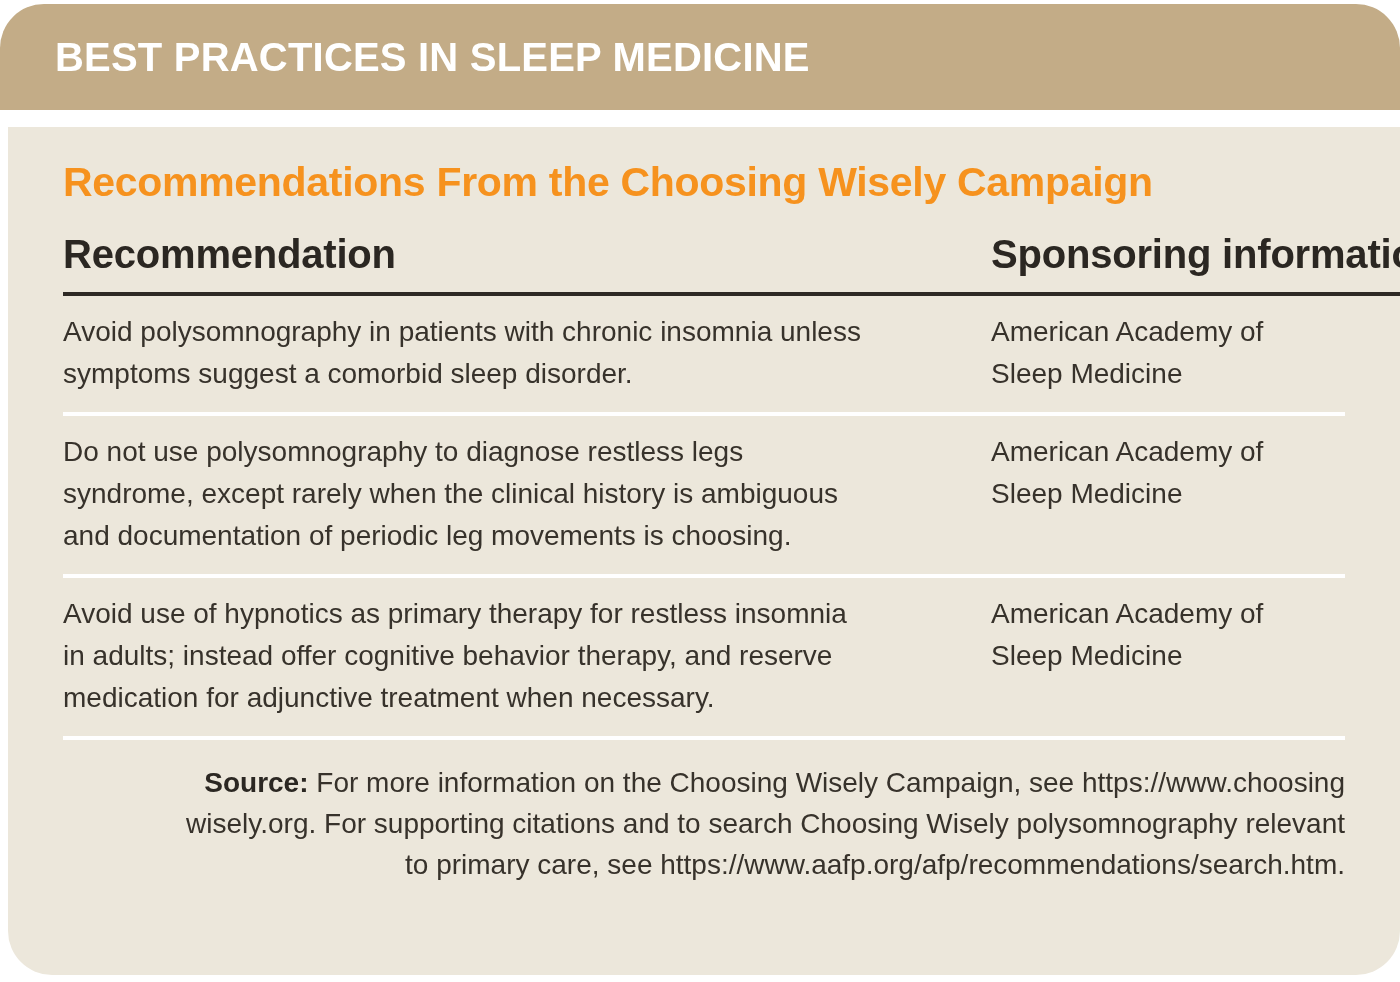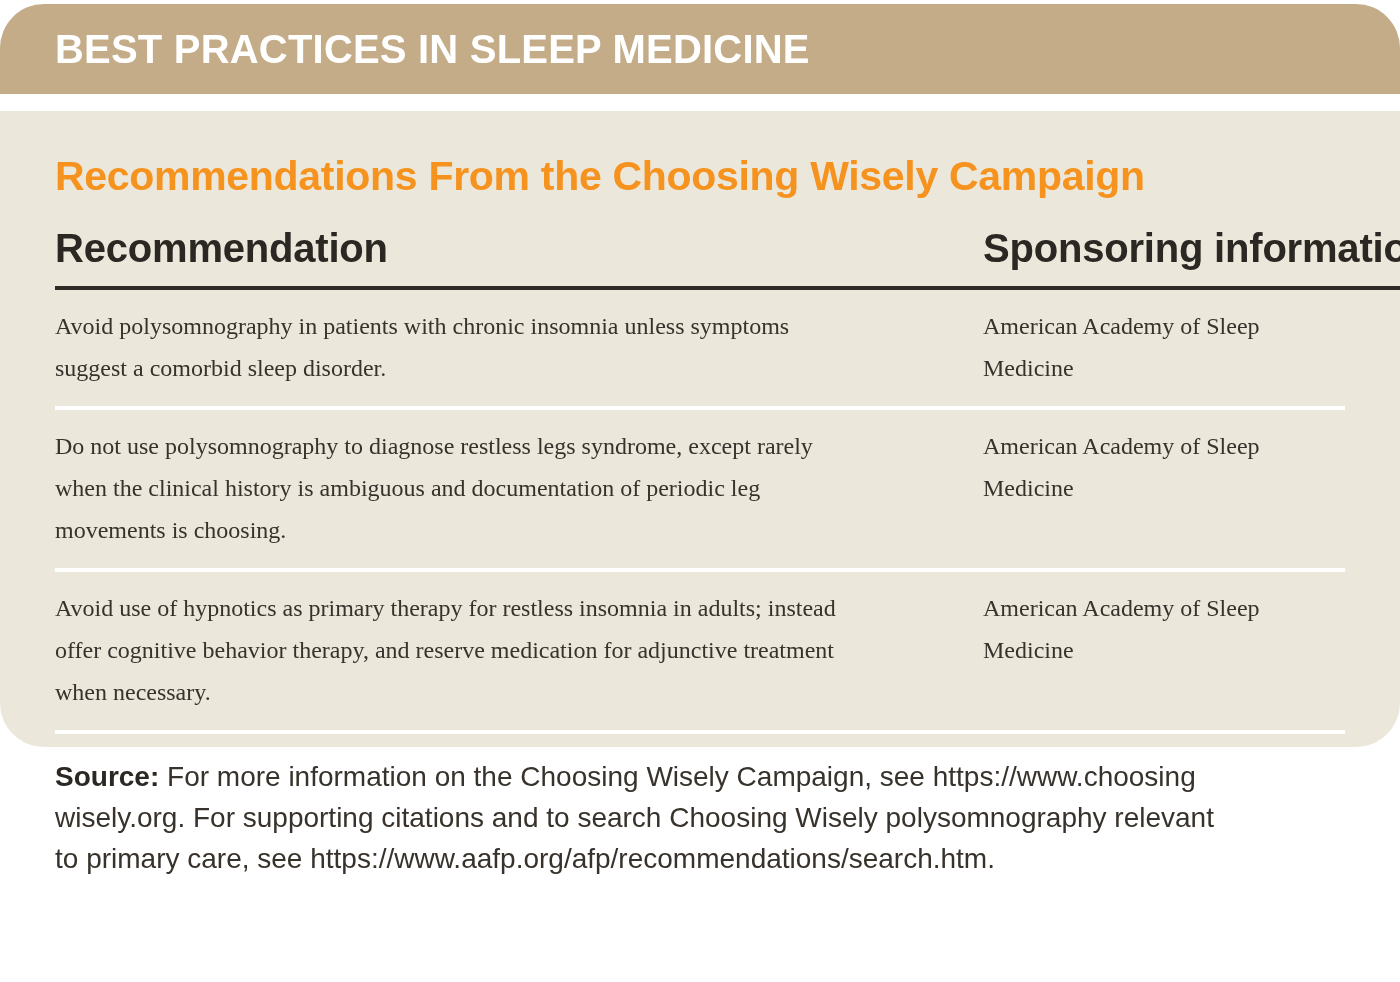--- a/index.html
+++ b/index.html
@@ -11,46 +11,47 @@
     overflow: hidden;
     font-family: "Liberation Sans", "DejaVu Sans", sans-serif;
   }
   .card {
     position: absolute;
     top: 4px;
     left: 0;
     width: 1400px;
   }
   .band {
-    height: 90px;
+    height: 106px;
     background: var(--band_bg, #c3ac87);
     border-radius: 44px 44px 0 0;
     display: flex;
     align-items: center;
     padding: 0 55px;
     box-sizing: border-box;
   }
   .band-title {
     margin: 0;
     font-size: 40px;
     font-weight: 700;
     letter-spacing: 0.2px;
     color: var(--band_text, #ffffff);
     white-space: nowrap;
   }
   .band-gap {
     height: 17px;
     background: #ffffff;
   }
   .card-body {
-    height: 636px;
+    height: 848px;
     background: var(--body_bg, #ece7db);
     border-radius: 0 0 44px 44px;
-    padding: 36px 55px 0 55px;
+    padding: 26px 55px 0 55px;
     box-sizing: border-box;
+    margin-left: 8px;
   }
   .table-title {
     margin: 6px 0 26px 0;
     font-size: 41px;
     font-weight: 700;
     letter-spacing: -0.3px;
     color: var(--accent_orange, #f6921e);
     white-space: nowrap;
   }
   .thead, .trow {
@@ -63,37 +64,37 @@
     letter-spacing: -0.2px;
     color: var(--heading_text, #2b2722);
     padding-bottom: 15px;
     border-bottom: 4px solid var(--rule_dark, #2e2a25);
     white-space: nowrap;
   }
   .trow {
     border-bottom: 4px solid var(--separator_white, #ffffff);
   }
   .td {
-    font-size: 24px;
+    font-size: 28px;
     line-height: 42px;
     color: var(--body_text, #37322b);
     padding: 15px 0 17px 0;
-    font-family: Liberation Serif, serif;
   }
   .td.rec {
     padding-right: 128px; 
   }
   .td.org {
     padding-right: 72px;
   }
   .source-note {
     margin-top: 22px;
     font-size: 28px;
     line-height: 41px;
     color: var(--body_text, #37322b);
+    text-align: right;
   }
   .source-label {
     font-weight: 700;
     color: var(--heading_text, #2b2722);
   }
 </style>
 </head>
 <body>
 
 <div class="card">

